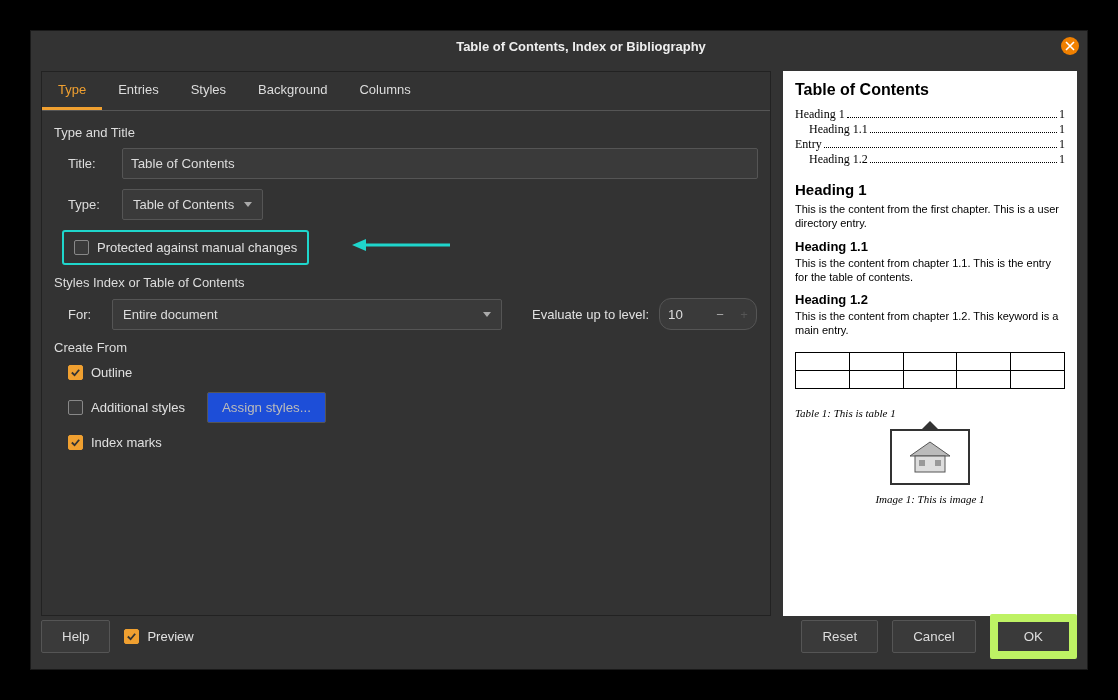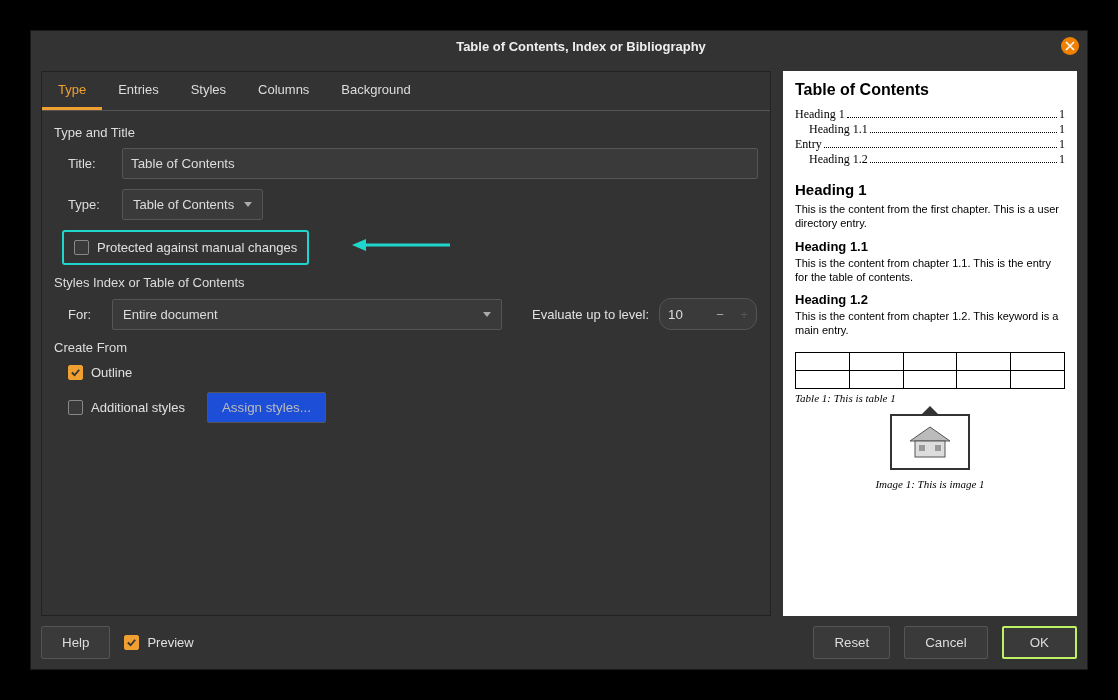--- a/index.html
+++ b/index.html
@@ -196,21 +196,21 @@
 .preview-p { font-size: 11px; line-height: 1.3; }
 .preview-table {
   width: 100%;
   border-collapse: collapse;
   margin-top: 14px;
 }
 .preview-table td {
   border: 1px solid #000;
   height: 18px;
 }
-.caption { font-style: italic; font-size: 11px; font-family: "Times New Roman", serif; margin-top: 3px; }
+.caption { font-style: italic; font-size: 11px; font-family: "Times New Roman", serif; margin-top: 18px; }
 .caption.center { text-align: center; margin-top: 8px; }
 .image-frame {
   width: 80px; height: 56px;
   border: 2px solid #333;
   margin: 10px auto 0 auto;
   position: relative;
   display: flex;
   align-items: center;
   justify-content: center;
 }
@@ -236,21 +236,21 @@
 }
 .btn {
   background: #3a3a3a;
   border: 1px solid #555;
   color: #ddd;
   padding: 8px 20px;
   border-radius: 2px;
   cursor: pointer;
 }
 .btn.ok {
-  border: 2px solid #bef264;
+  border: 8px solid #bef264;
   padding: 7px 26px;
 }
 .spacer { flex: 1; }
 .indent1 { margin-left: 14px; }
 </style>
 </head>
 <body>
 
 <div class="dialog">
 
@@ -262,22 +262,22 @@
         </svg>
     </div>
   </div>
 
   <div class="content-row">
     <div class="left-pane">
       <div class="tabs">
         <div class="tab active">Type</div>
         <div class="tab">Entries</div>
         <div class="tab">Styles</div>
+        <div class="tab">Background</div>
         <div class="tab">Columns</div>
-        <div class="tab">Background</div>
       </div>
 
       <div class="form-body">
         <div class="section-label">Type and Title</div>
 
         <div class="row indent1">
           <span class="field-label">Title:</span>
           <input class="text-input" value="Table of Contents" style="">
         </div>
 
@@ -330,20 +330,28 @@
         </div>
 
         <div class="row indent1">
           <div class="checkbox-wrap">
             <div class="cb"></div>
             <span>Additional styles</span>
           </div>
           <button class="btn-secondary" style="margin-left:12px;">Assign styles...</button>
         </div>
 
+        <div class="checkbox-wrap indent1">
+          <div class="cb checked">
+            <svg viewBox="0 0 12 12">
+                <path d="M2 6 L5 9 L10 3" stroke="#333" stroke-width="2" fill="none"></path>
+              </svg>
+          </div>
+          <span>Index marks</span>
+        </div>
       </div>
     </div>
 
     <div class="right-pane">
       <div class="preview-title">Table of Contents</div>
 
       <div class="toc-line">
         <span>Heading 1</span>
         <span class="dots"></span>
         <span>1</span>

